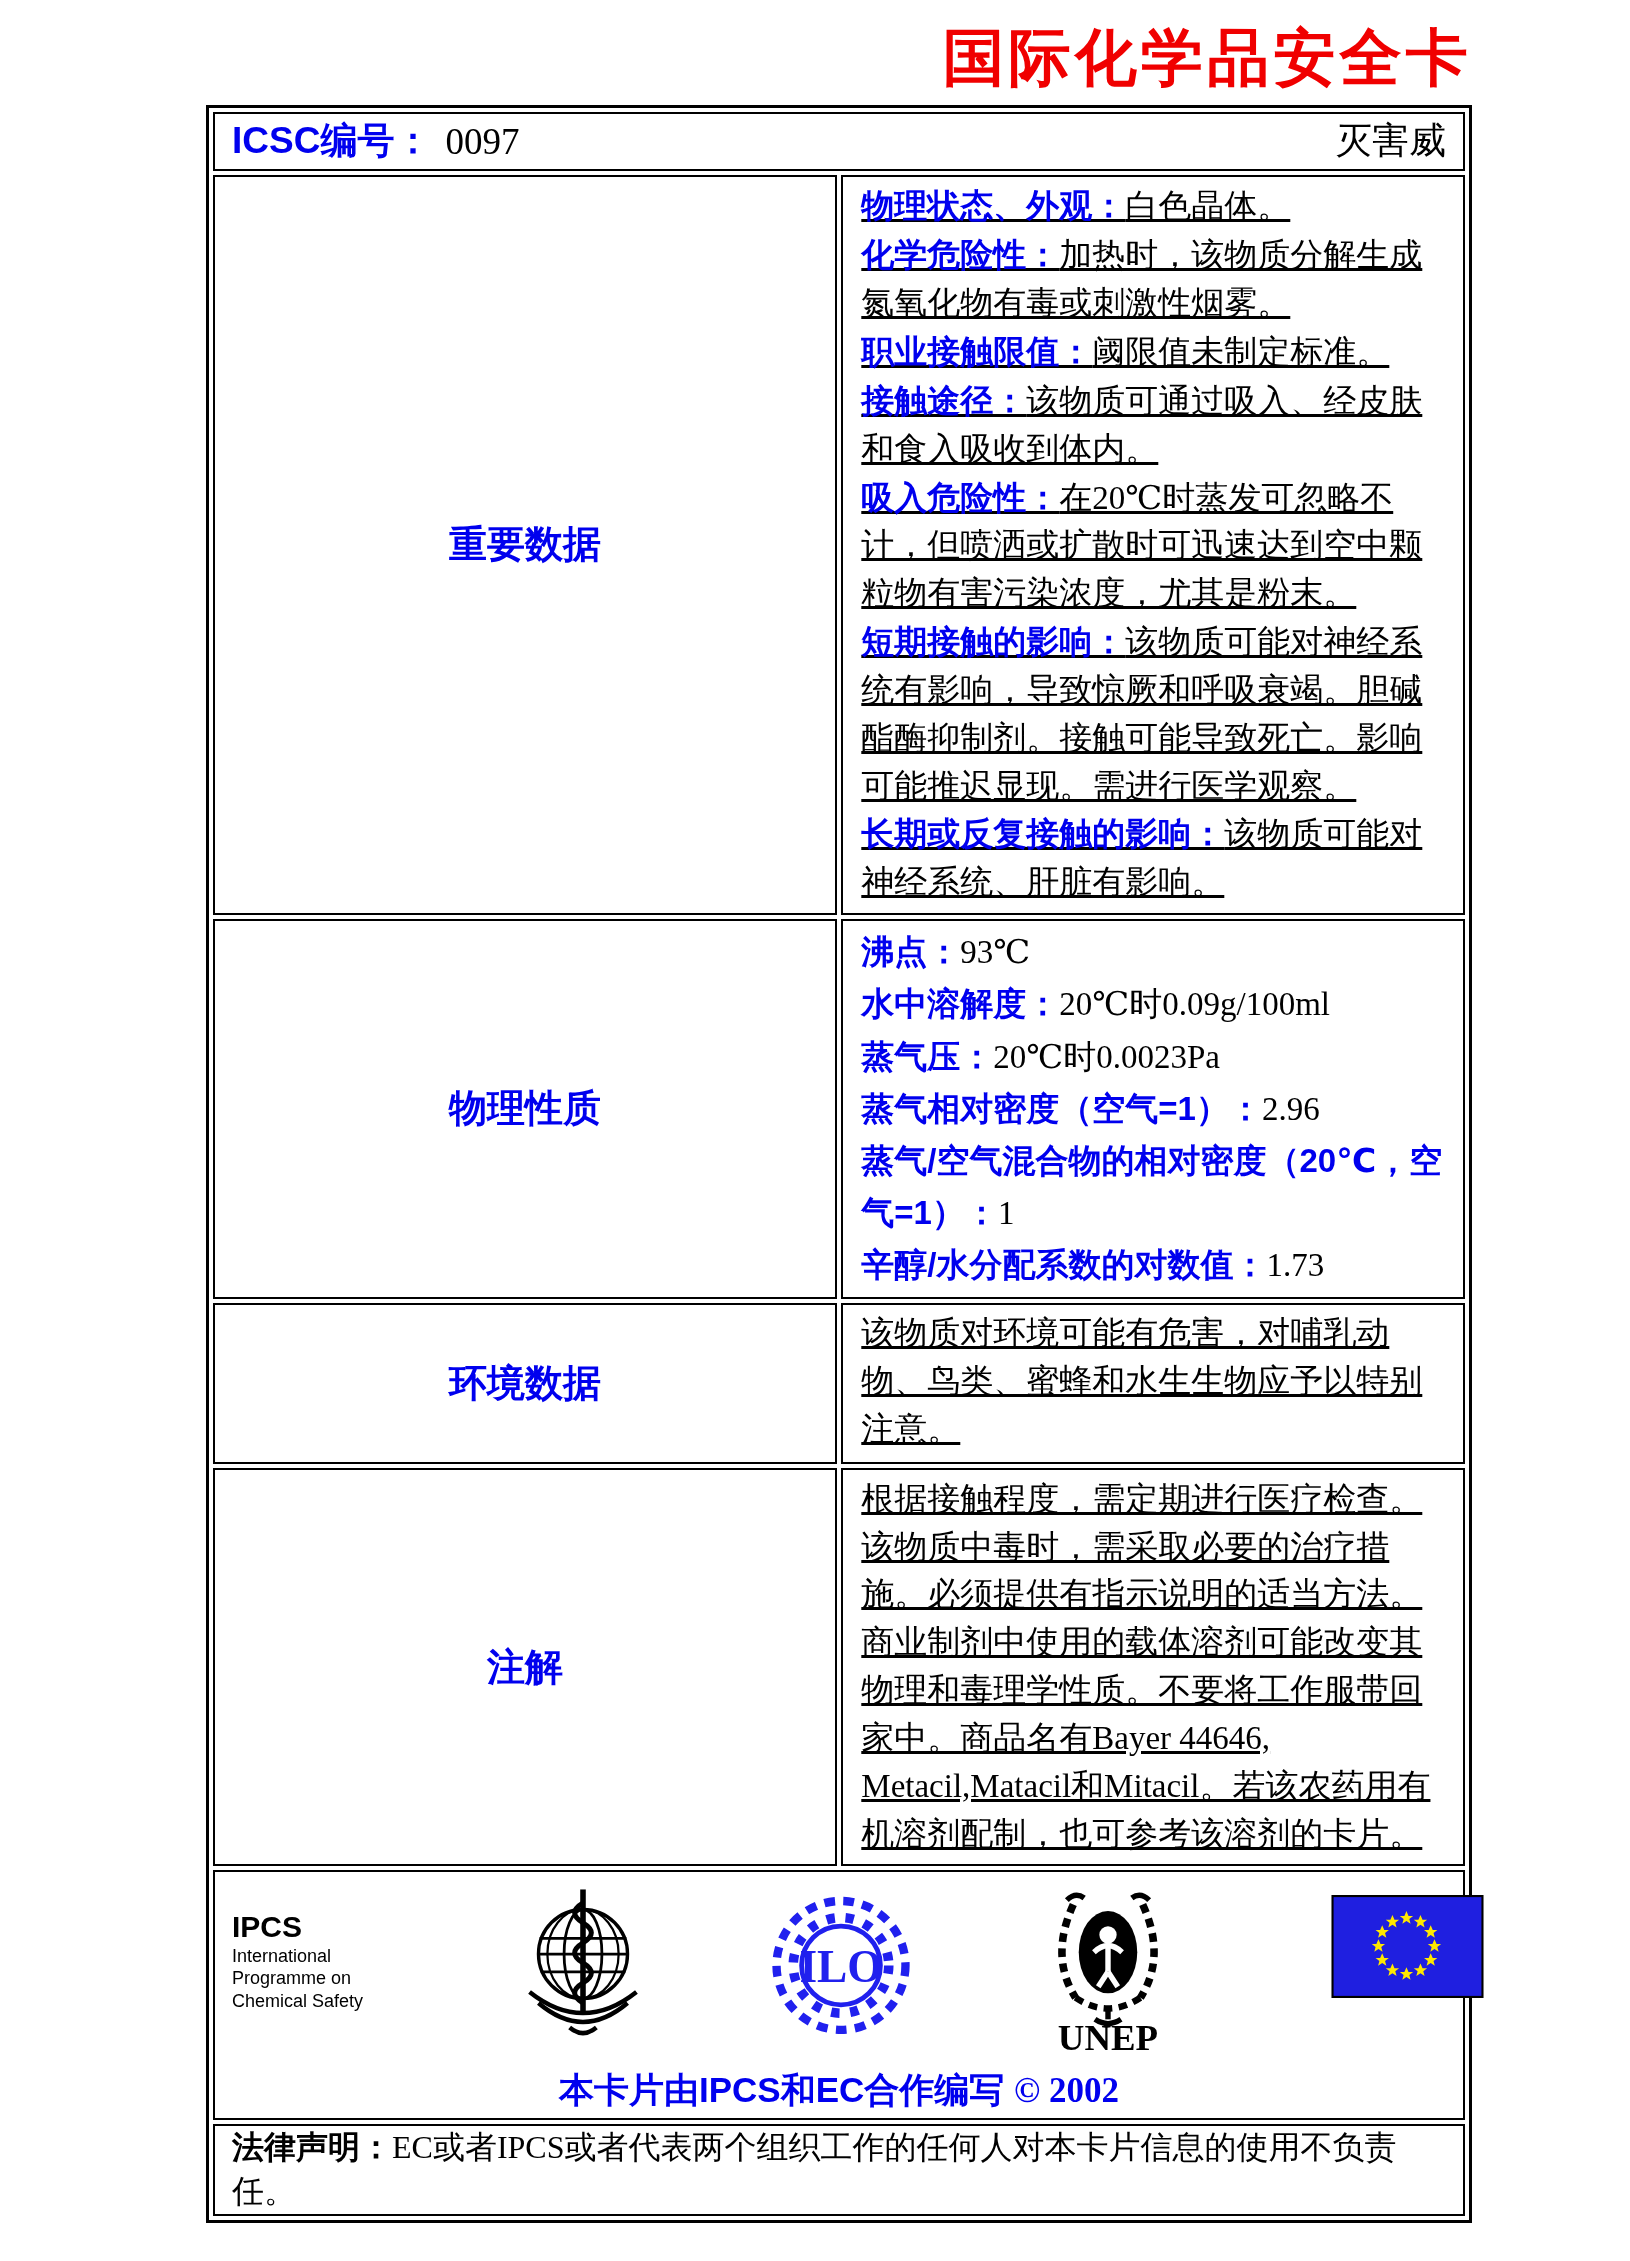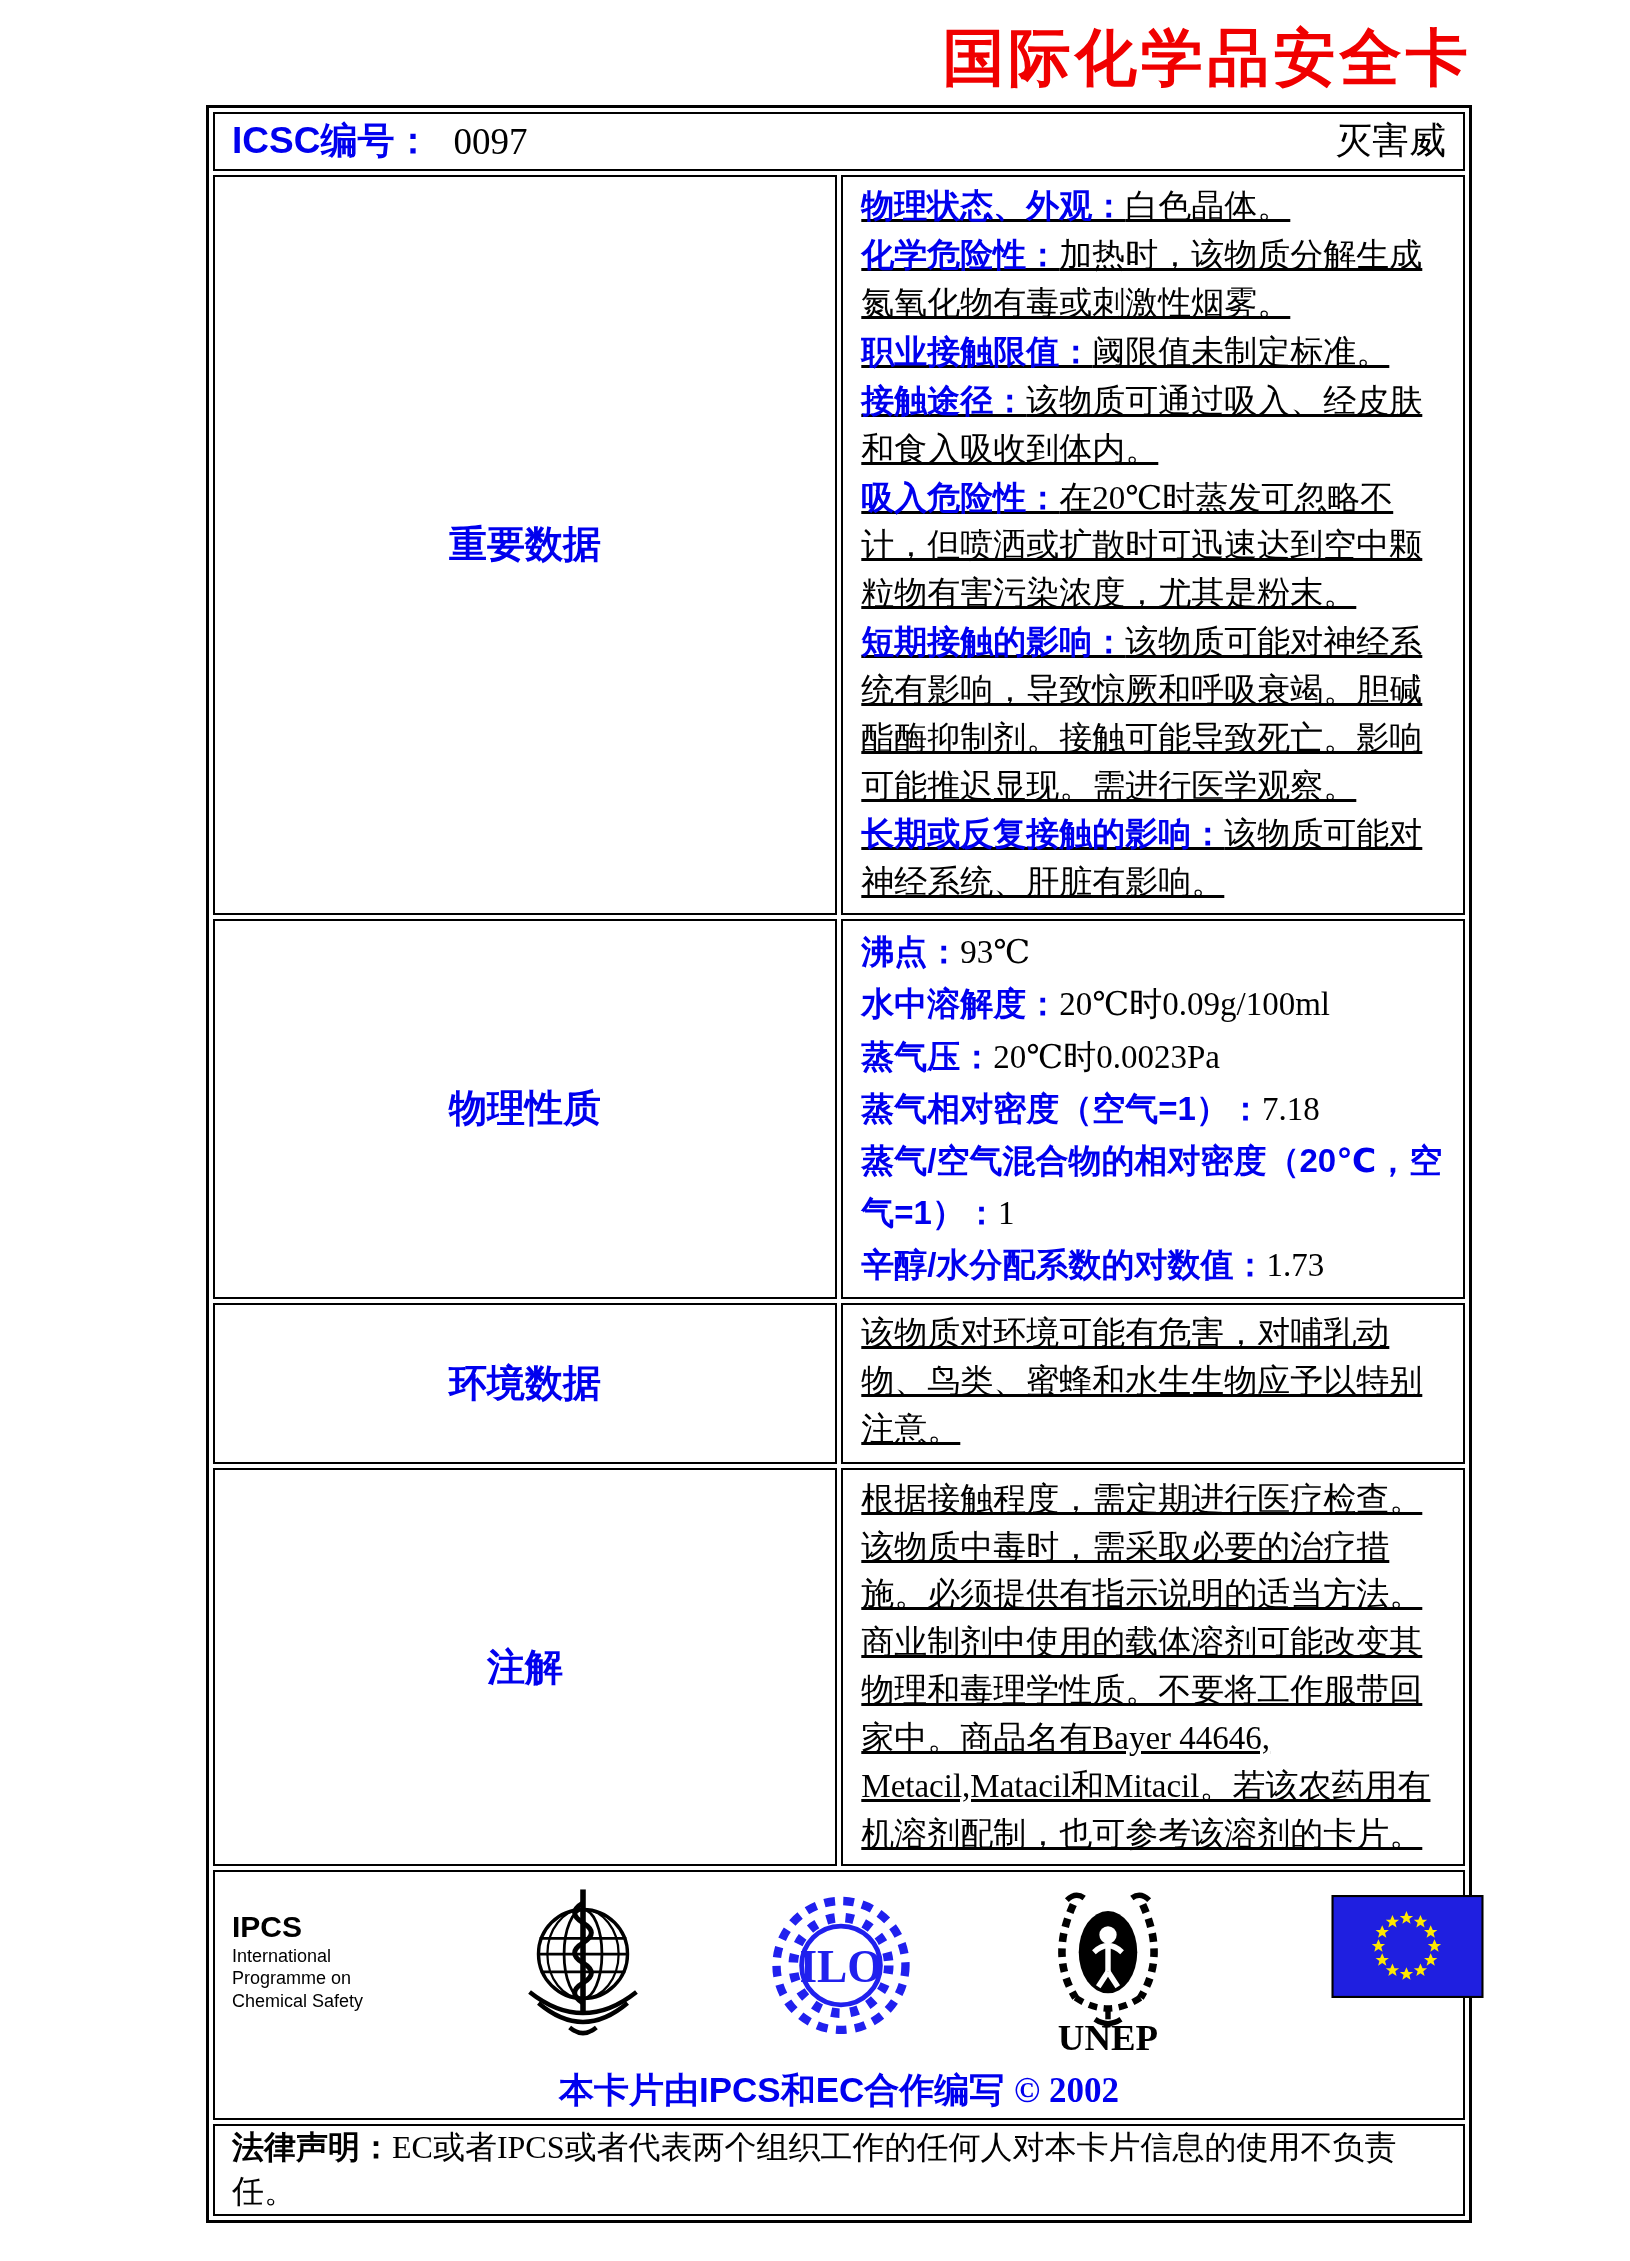--- a/index.html
+++ b/index.html
@@ -26,21 +26,21 @@
   td.side{
     width:172px;text-align:center;vertical-align:middle;
     font-family:"Liberation Sans","DejaVu Sans",sans-serif;
     font-weight:bold;color:#0000ee;font-size:38px;
   }
   td.content{padding:5.6px 18.3px;}
   td.vtop{vertical-align:top;text-decoration:underline;}
   .hdr-cell{height:55px;padding:0 17px;}
   .hdr-flex{display:flex;justify-content:space-between;align-items:center;font-size:37px;}
   .hdr-label{font-family:"Liberation Sans","DejaVu Sans",sans-serif;font-weight:bold;color:#0000ee;}
-  .hdr-num{color:#000;margin-left:22px;}
+  .hdr-num{color:#000;margin-left:14px;}
   .hdr-left{display:flex;align-items:center;}
   .hdr-name{color:#000;}
   .row-important td{height:693px;}
   .row-physical td{height:315px;}
   .row-environment td{height:146px;}
   .row-notes td{height:248px;}
   .row-additional td{height:42px;}
   .row-footer td{height:198px;}
   .row-legal td{height:63px;}
   p.item{margin:0;font-size:33px;line-height:1.45;}
@@ -109,21 +109,21 @@
       <p class="item"><span class="plabel">长期或反复接触的影响：</span><span class="ptext">该物质可能对神经系统、肝脏有影响。</span></p>
     </td>
   </tr>
 
   <tr class="row-physical">
     <td class="side">物理性质</td>
     <td class="content">
       <p class="item"><span class="plabel">沸点：</span><span class="ptext">93℃</span></p>
       <p class="item"><span class="plabel">水中溶解度：</span><span class="ptext">20℃时0.09g/100ml</span></p>
       <p class="item"><span class="plabel">蒸气压：</span><span class="ptext">20℃时0.0023Pa</span></p>
-      <p class="item"><span class="plabel">蒸气相对密度（空气=1）：</span><span class="ptext">7.18</span></p>
+      <p class="item"><span class="plabel">蒸气相对密度（空气=1）：</span><span class="ptext">2.96</span></p>
       <p class="item"><span class="plabel">蒸气/空气混合物的相对密度（20℃，空气=1）：</span><span class="ptext">1</span></p>
       <p class="item"><span class="plabel">辛醇/水分配系数的对数值：</span><span class="ptext">1.73</span></p>
     </td>
   </tr>
 
   <tr class="row-environment">
     <td class="side">环境数据</td>
     <td class="content vtop">
       <p class="item"><span class="ptext">该物质对环境可能有危害，对哺乳动物、鸟类、蜜蜂和水生生物应予以特别注意。</span></p>
     </td>

